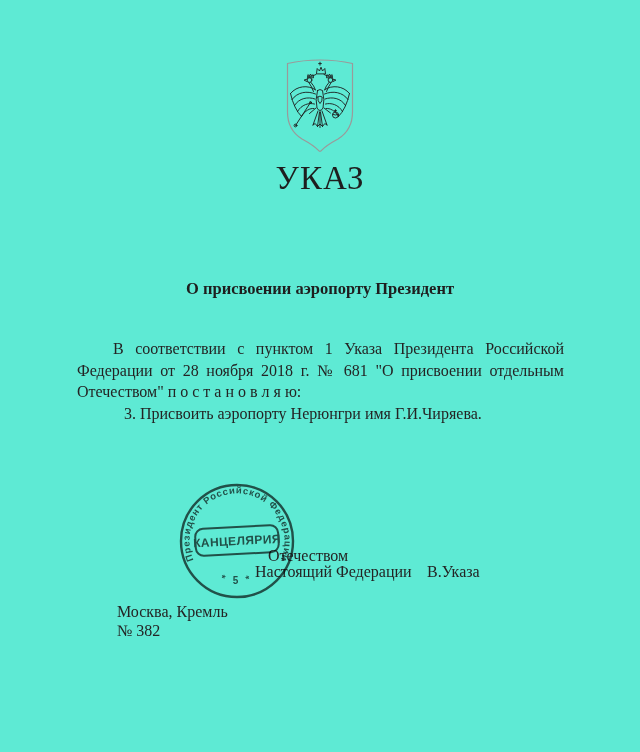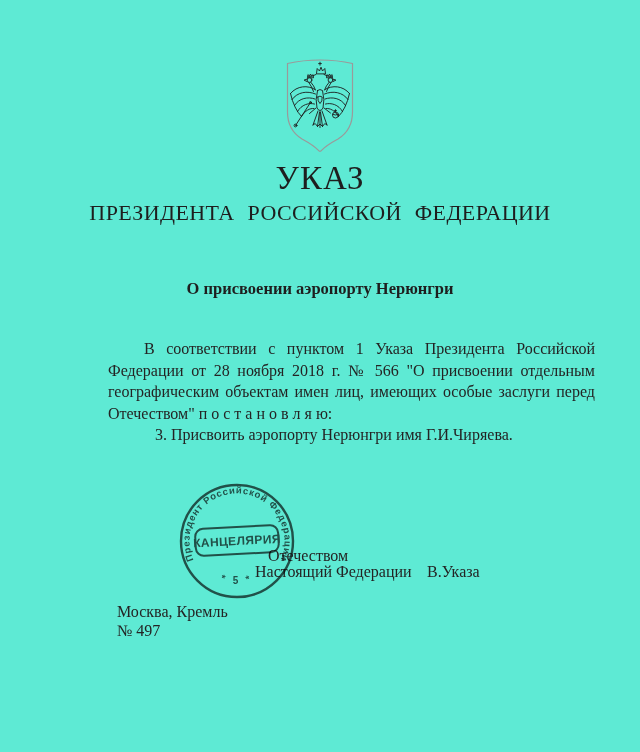--- a/index.html
+++ b/index.html
@@ -25,21 +25,21 @@
   }
   .subject {
     position: absolute; left: 0; top: 279px; width: 640px;
     text-align: center; font-weight: bold; font-size: 16.5px; line-height: 19px;
     color: #1e1e1e;
   }
   .body-block {
     position: absolute; left: 77px; top: 338px; width: 487px;
     font-size: 16px; line-height: 21.5px; color: #242424;
   }
-  .bline { width: 487px; margin-left: 31px; }
+  .bline { width: 487px; }
   .jl { text-align: justify; text-align-last: justify; }
   .ind1 { text-indent: 36px; }
   .ind2 { text-indent: 47px; }
 
   .sig { position: absolute; left: 255px; top: 547px; width: 260px; font-size: 16px; color: #242424; }
   .sig-role1 { position: absolute; left: 13px; top: 0; white-space: nowrap; }
   .sig-role2 { position: absolute; left: 0; top: 16px; white-space: nowrap; }
   .sig-name  { position: absolute; left: 172px; top: 16px; white-space: nowrap; }
 
   .stamp { position: absolute; left: 175px; top: 479px; width: 124px; height: 124px;
@@ -95,30 +95,28 @@
       <path d="M28.5,45.5 L13.5,68.5"></path>
       <circle cx="13.5" cy="68.5" r="1.4"></circle>
       <circle cx="28.5" cy="45.5" r="1"></circle>
       <path d="M42,51 L48.5,56"></path>
       <circle cx="53.5" cy="58" r="3"></circle>
       <path d="M53.5,54.9 v-2.2 M52.4,53.7 h2.2 M50.7,57.3 q2.8,1.6 5.6,0"></path>
     </g>
   </svg>
 
   <div class="title">УКАЗ</div>
-  <div class="subtitle">ПРЕЗИДЕНТА РОССИЙСКОЙ ФЕДЕРАЦИИ</div>
 
   <div class="subject">
-    <div>О присвоении аэропорту Нерюнгри</div>
+    <div>О присвоении аэропорту Президент</div>
   </div>
 
   <div class="body-block">
     <div class="bline jl ind1">В соответствии с пунктом 1 Указа Президента Российской</div>
-    <div class="bline jl">Федерации от 28 ноября 2018 г. № 566 "О присвоении отдельным</div>
-    <div class="bline jl">географическим объектам имен лиц, имеющих особые заслуги перед</div>
+    <div class="bline jl">Федерации от 28 ноября 2018 г. № 681 "О присвоении отдельным</div>
     <div class="bline">Отечеством" п о с т а н о в л я ю:</div>
     <div class="bline ind2">3. Присвоить аэропорту Нерюнгри имя Г.И.Чиряева.</div>
   </div>
 
   <div class="sig">
     <span class="sig-role1">Отечеством</span>
     <span class="sig-role2">Настоящий Федерации</span>
     <span class="sig-name">В.Указа</span>
   </div>
 
@@ -135,16 +133,16 @@
       <textPath href="#ringBottomPath" startOffset="50%" text-anchor="middle">* 5 *</textPath>
     </text>
     <g transform="rotate(-3 62 62)">
       <rect x="20.5" y="48" width="83" height="27" rx="8" fill="none" stroke="#3a3a3a" stroke-width="2"></rect>
       <text x="62" y="66" text-anchor="middle" font-size="12" font-weight="bold" letter-spacing="0.4" fill="#3a3a3a">КАНЦЕЛЯРИЯ</text>
     </g>
   </svg>
 
   <div class="dateline">
     <div>Москва, Кремль</div>
-    <div>№ 497</div>
+    <div>№ 382</div>
   </div>
 
 </div>
 
 </body></html>

